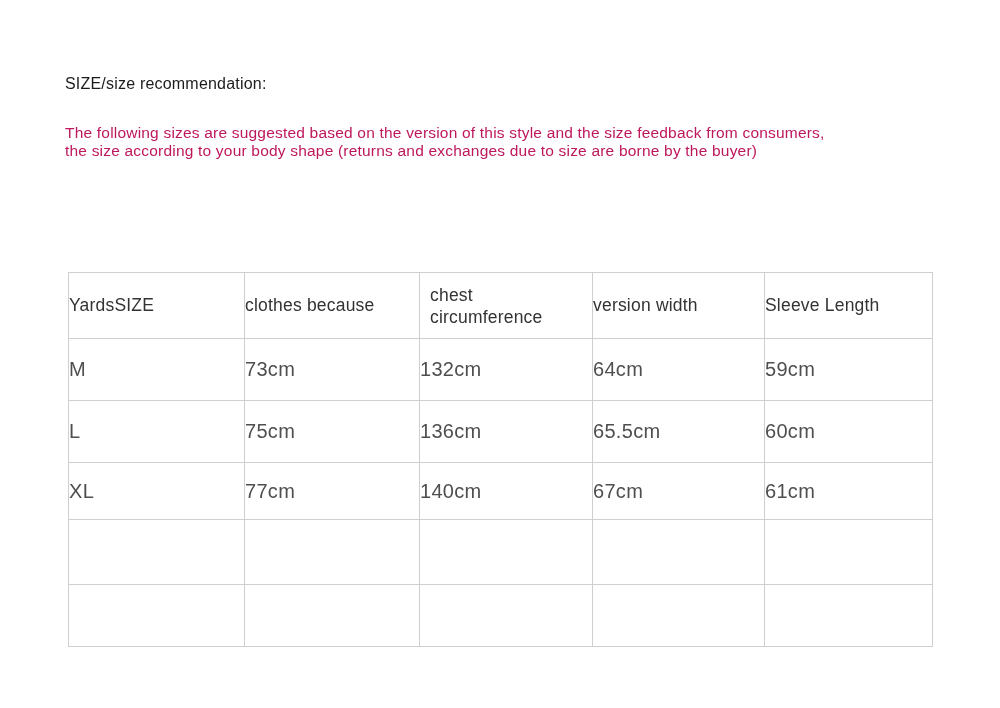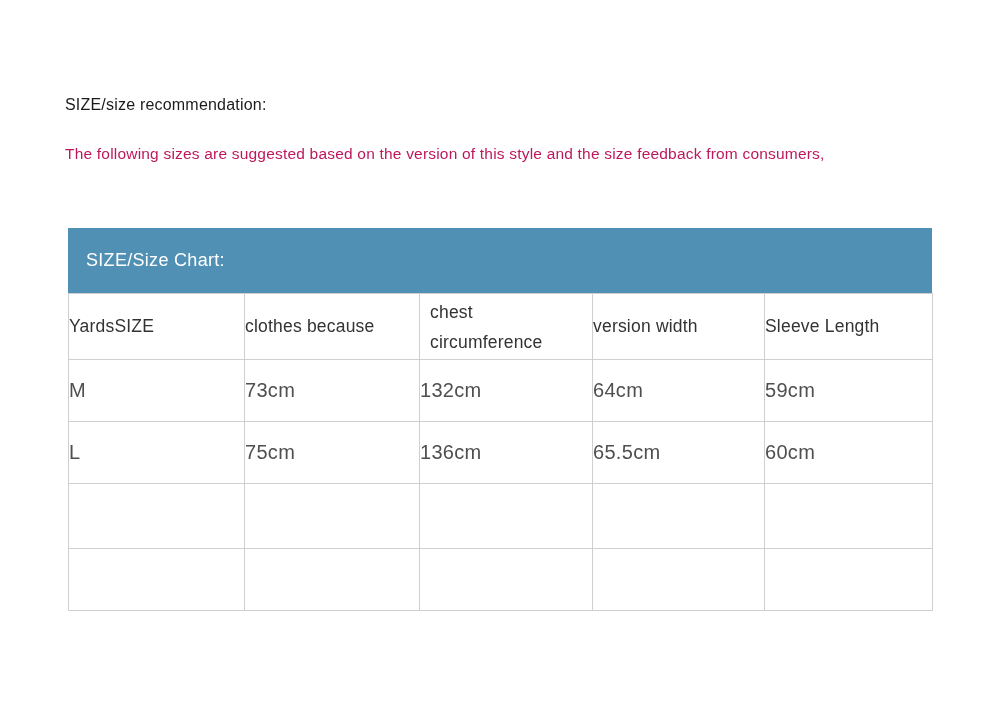--- a/index.html
+++ b/index.html
@@ -4,21 +4,21 @@
 <style>
   * { margin:0; padding:0; box-sizing:border-box; }
   html,body { background:#ffffff; }
   body {
     width:1000px; height:708px;
     font-family:"Liberation Sans","DejaVu Sans",sans-serif;
     color:#1c1c1c;
     position:relative;
     overflow:hidden;
   }
-  .page { position:relative; width:1000px; height:552px; background:#ffffff;margin-top:21px; }
+  .page { position:relative; width:1000px; height:552px; background:#ffffff; }
 
   .title {
     position:absolute; left:65px; top:75px;
     font-size:16px; font-weight:400; color:#1c1c1c;
     letter-spacing:0.2px;
   }
 
   .intro {
     position:absolute; left:65px; top:124px; width:880px;
     font-size:15.5px; line-height:17.5px; color:#be185d;
@@ -48,45 +48,43 @@
     text-align:left; vertical-align:middle;
     overflow:hidden;
   }
   .size-table thead tr { height:66px; }
   .size-table th {
     font-weight:400; font-size:17.5px; color:#333333;
     letter-spacing:0.2px;
   }
   .size-table th.wrap {
     text-align:left; padding-left:10px;
-    white-space:pre-line; line-height:30px;
+    white-space:pre-line; line-height:22px;
   }
   .size-table td {
     font-size:20px; color:#4f4f4f; letter-spacing:0.3px;
   }
   tr.row-m  { height:62px; }
   tr.row-l  { height:62px; }
   tr.row-xl { height:57px; }
   tr.row-empty-1 { height:65px; }
   tr.row-empty-2 { height:62px; }
 </style>
 </head>
 <body>
 
 <div class="page">
 
   <div class="title">SIZE/size recommendation:</div>
 
   <div class="intro">
     <div class="intro-line">The following sizes are suggested based on the version of this style and the size feedback from consumers,</div>
+    <div class="intro-line">the size according to your body shape (returns and exchanges due to size are borne by the buyer)</div>
   </div>
 
-  <div class="chart-header">
-    <span class="chart-header-label">SIZE/Size Chart:</span>
-  </div>
 
   <table class="size-table">
     <colgroup>
       <col style="width:176px">
       <col style="width:175px">
       <col style="width:173px">
       <col style="width:172px">
       <col style="width:168px">
     </colgroup>
     <thead>
@@ -107,20 +105,27 @@
         <td>64cm</td>
         <td>59cm</td>
       </tr>
       <tr class="row-l">
         <td>L</td>
         <td>75cm</td>
         <td>136cm</td>
         <td>65.5cm</td>
         <td>60cm</td>
       </tr>
+      <tr class="row-xl">
+        <td>XL</td>
+        <td>77cm</td>
+        <td>140cm</td>
+        <td>67cm</td>
+        <td>61cm</td>
+      </tr>
       <tr class="row-empty-1">
         <td></td>
         <td></td>
         <td></td>
         <td></td>
         <td></td>
       </tr>
       <tr class="row-empty-2">
         <td></td>
         <td></td>

